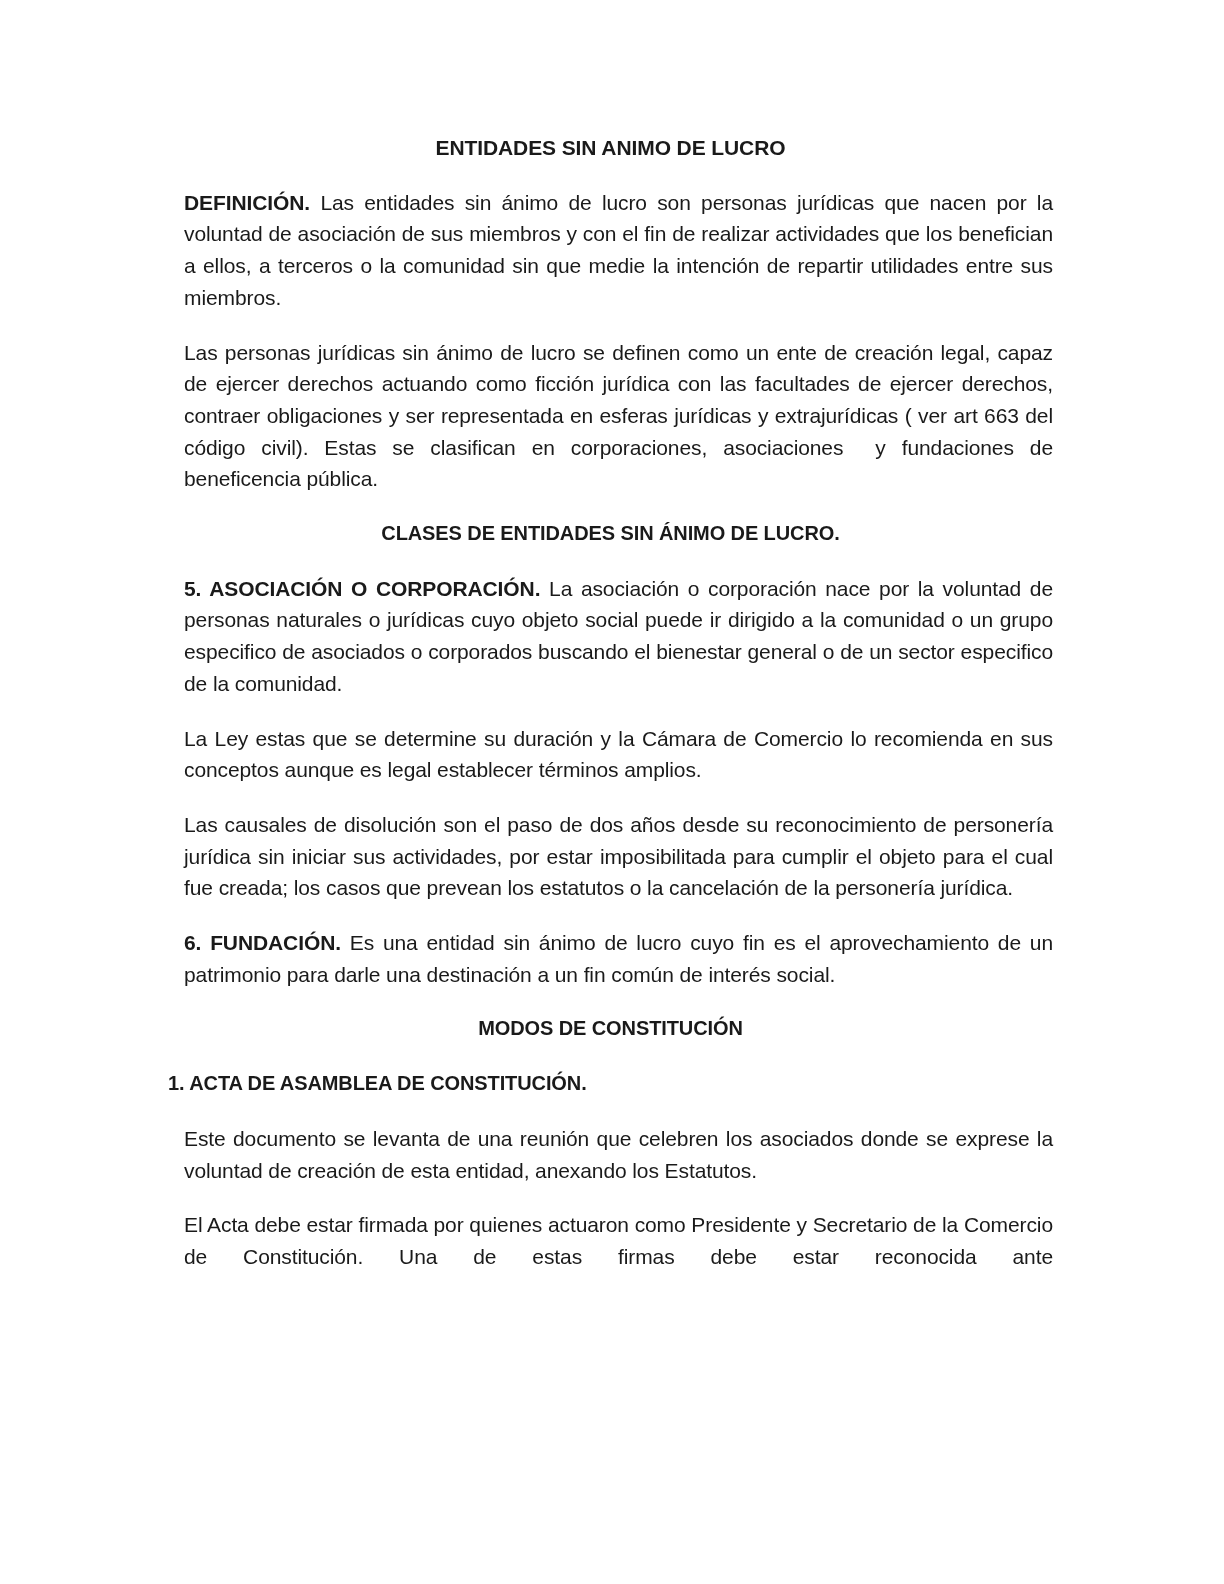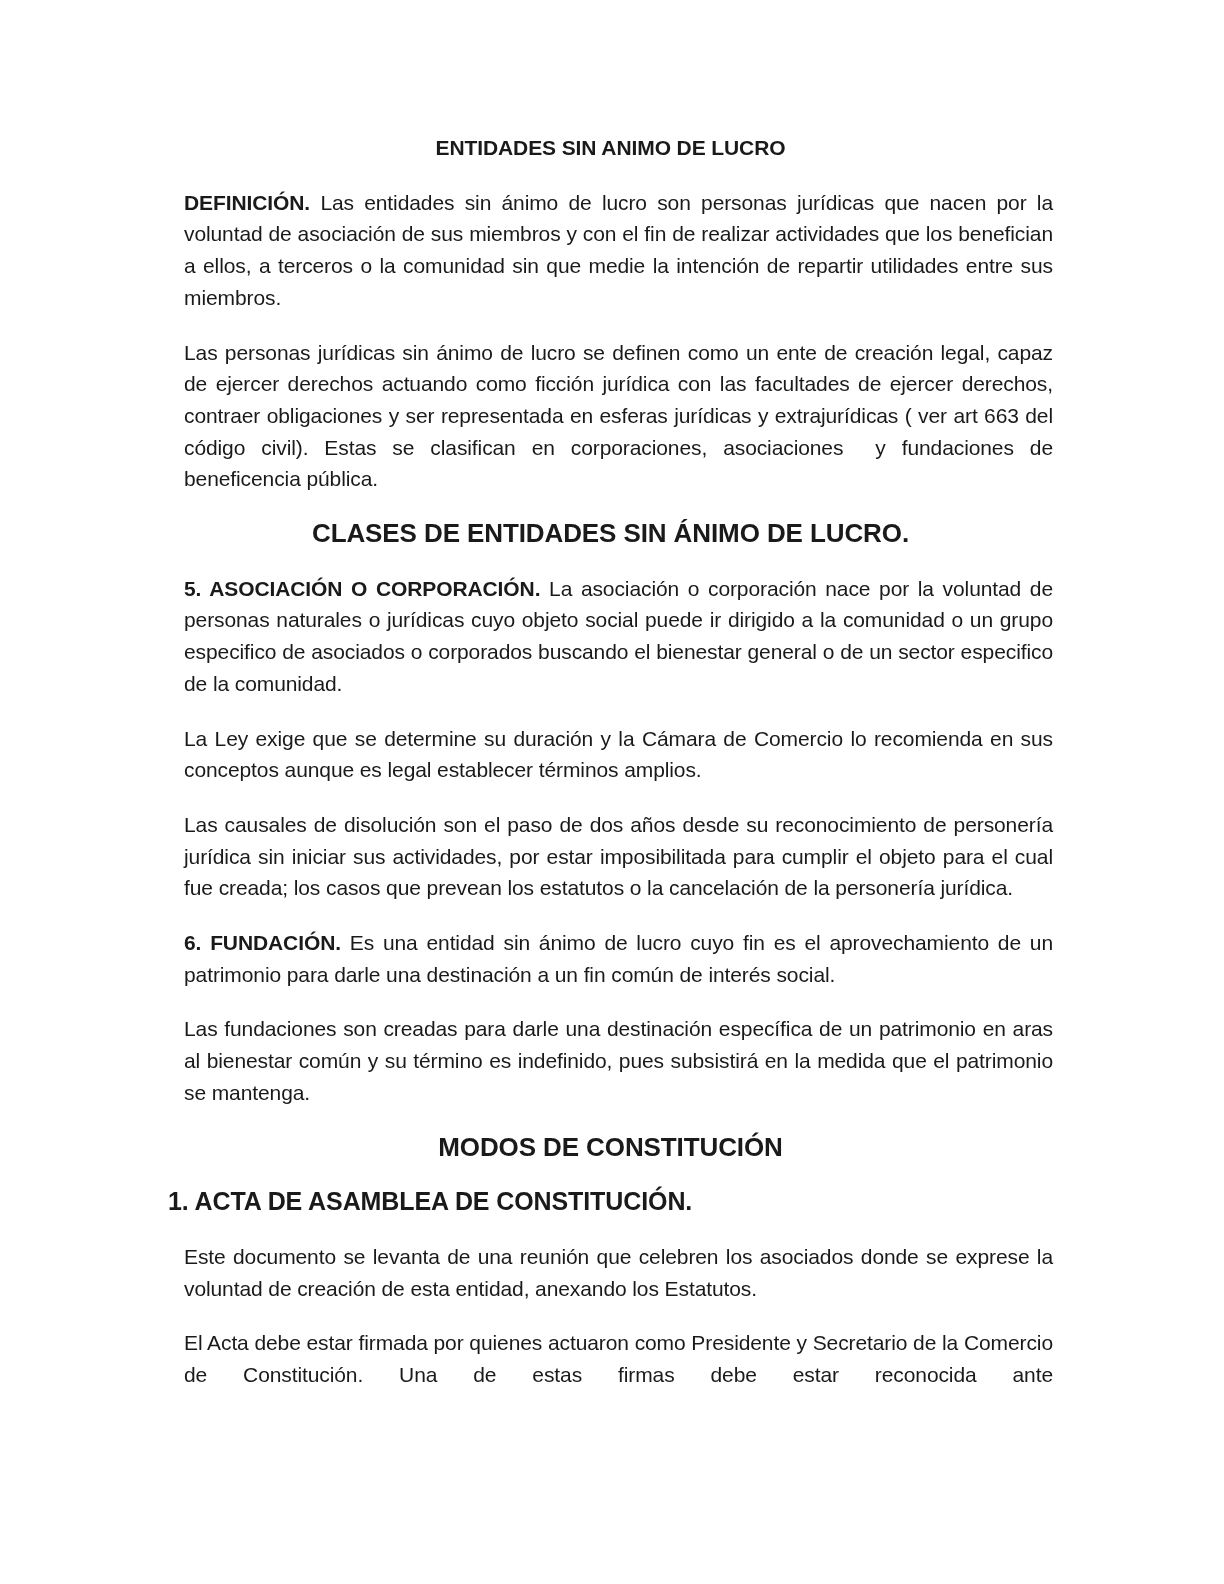--- a/index.html
+++ b/index.html
@@ -24,27 +24,27 @@
     letter-spacing: -0.1px;
   }
   .doc-title {
     margin: 0 0 23px 0;
     font-size: 21px;
     font-weight: 700;
     text-align: center;
   }
   .heading-center {
     margin: 0 0 23px 0;
-    font-size: 26px;
+    font-size: 20px;
     font-weight: 700;
     text-align: center;
   }
   .heading-left {
     margin: 0 0 23px 0;
-    font-size: 25px;
+    font-size: 20px;
     font-weight: 700;
     text-align: left;
   }
   .para {
     margin: 0 0 23px 16px;
     text-align: justify;
   }
   .para.continues {
     text-align-last: justify;
   }
@@ -69,35 +69,32 @@
   </p>
 
   <h2 class="heading-center">CLASES DE ENTIDADES SIN ÁNIMO DE LUCRO.</h2>
 
   <p class="para">
     <strong>5. ASOCIACIÓN O CORPORACIÓN.</strong>
     <span>La asociación o corporación nace por la voluntad de personas naturales o jurídicas cuyo objeto social puede ir dirigido a la comunidad o un grupo especifico de asociados o corporados buscando el bienestar general o de un sector especifico de la comunidad.</span>
   </p>
 
   <p class="para">
-    <span>La Ley exige que se determine su duración y la Cámara de Comercio lo recomienda en sus conceptos aunque es legal establecer términos amplios.</span>
+    <span>La Ley estas que se determine su duración y la Cámara de Comercio lo recomienda en sus conceptos aunque es legal establecer términos amplios.</span>
   </p>
 
   <p class="para">
     <span>Las causales de disolución son el paso de dos años desde su reconocimiento de personería jurídica sin iniciar sus actividades, por estar imposibilitada para cumplir el objeto para el cual fue creada; los casos que prevean los estatutos o la cancelación de la personería jurídica.</span>
   </p>
 
   <p class="para">
     <strong>6. FUNDACIÓN.</strong>
     <span>Es una entidad sin ánimo de lucro cuyo fin es el aprovechamiento de un patrimonio para darle una destinación a un fin común de interés social.</span>
   </p>
 
-  <p class="para">
-    <span>Las fundaciones son creadas para darle una destinación específica de un patrimonio en aras al bienestar común y su término es indefinido, pues subsistirá en la medida que el patrimonio se mantenga.</span>
-  </p>
 
   <h2 class="heading-center">MODOS DE CONSTITUCIÓN</h2>
 
   <h3 class="heading-left">1. ACTA DE ASAMBLEA DE CONSTITUCIÓN.</h3>
 
   <p class="para">
     <span>Este documento se levanta de una reunión que celebren los asociados donde se exprese la voluntad de creación de esta entidad, anexando los Estatutos.</span>
   </p>
 
   <p class="para continues">

